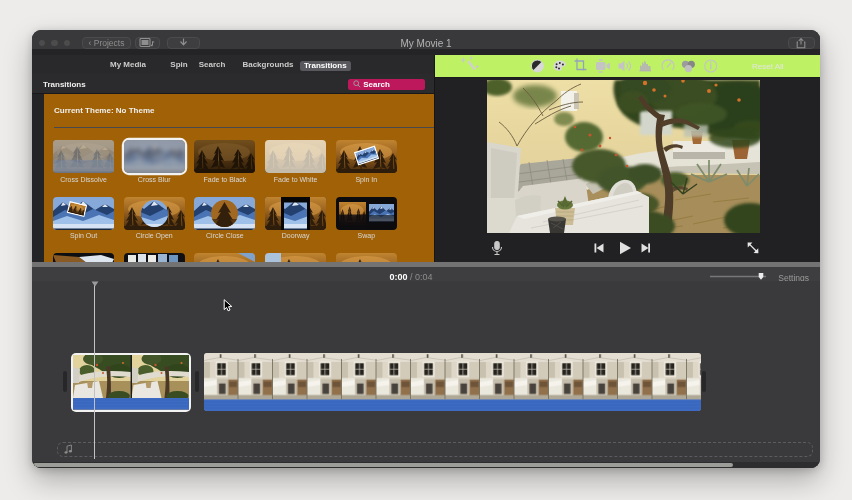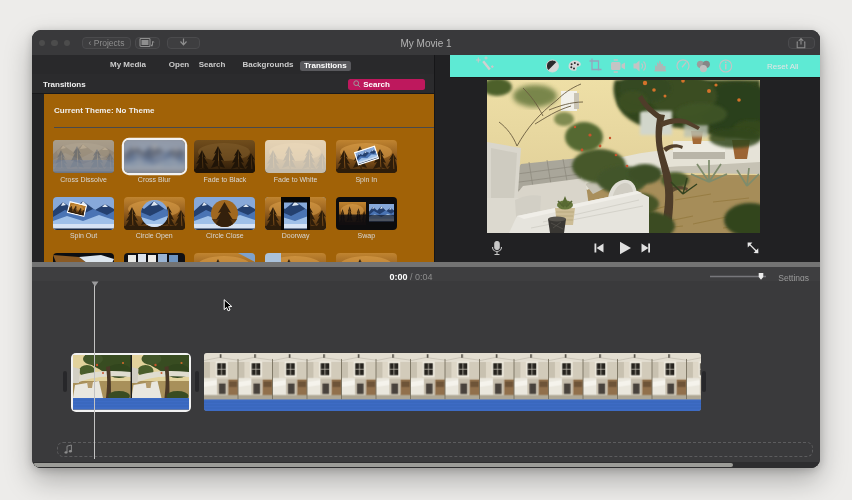--- a/index.html
+++ b/index.html
@@ -1,42 +1,42 @@
 <!DOCTYPE html>
 <html><head>
 <meta charset="utf-8">
 <style>
   * { margin:0; padding:0; box-sizing:border-box; }
   html,body { width:852px; height:500px; overflow:hidden; }
   body { background:#edecea; font-family:"Liberation Sans", sans-serif; position:relative; }
   .window { position:absolute; left:32px; top:30px; width:788px; height:438px;
             border-radius:9px; overflow:hidden; background:#242426;
             box-shadow:0 12px 28px rgba(0,0,0,0.28), 0 2px 8px rgba(0,0,0,0.18); }
-  .titlebar { position:absolute; left:0; top:0; width:788px; height:25px; background:#39393b;padding-left:39px; }
+  .titlebar { position:absolute; left:0; top:0; width:788px; height:19px; background:#39393b;padding-left:39px; }
   .tl { position:absolute; top:9.5px; width:6.5px; height:6.5px; border-radius:50%; background:#4c4c4c; }
   .tbbtn { position:absolute; top:7px; height:12px; border:1px solid #4b4b4d; border-radius:4px; background:#3e3e40; color:#8e8e8e; font-size:8.5px; line-height:10px; text-align:center; }
   .wtitle { position:absolute; top:7.5px; left:0; width:788px; text-align:center; color:#b4b4b4; font-size:10px; }
 
   
   .tabrow { position:absolute; left:0; top:25px; width:402px; height:19px; background:#29292b; }
   .tab { position:absolute; top:4.5px; color:#cccccc; font-size:8px; font-weight:bold; }
   .tabsel { position:absolute; left:268px; top:30.5px; width:50.5px; height:10px; background:#59595d; border-radius:2.5px; color:#ffffff; font-size:8px; font-weight:bold; text-align:center; line-height:10px; }
   .lhead { position:absolute; left:0; top:44px; width:402px; height:20px; background:#2b2b2d; border-bottom:1px solid #19191b; }
   .lhead .t { position:absolute; left:11px; top:5.5px; color:#efefef; font-size:8px; font-weight:bold; }
   .search { position:absolute; left:316px; top:4.5px; width:77px; height:11.5px; background:#be185d; border-radius:2.5px; color:#fff; font-size:8px; font-weight:bold; line-height:11.5px; }
   .lcontent { position:absolute; left:12px; top:64px; width:402px; height:168px; background:#a16207; overflow:hidden; }
   .ctheme { position:absolute; left:10px; top:12px; color:#f0f0f0; font-size:8px; font-weight:bold; }
   .cdivide { position:absolute; left:10px; top:32.5px; width:382px; height:1px; background:#49494b; }
   .thumb { position:absolute; width:61px; height:33px; border-radius:4px; overflow:hidden; }
   .tlabel { position:absolute; width:72px; text-align:center; color:#d8d8d8; font-size:7px; }
   .panel-div { position:absolute; left:402px; top:25px; width:1px; height:207px; background:#161618; }
 
   
   .rpanel { position:absolute; left:403px; top:25px; width:385px; height:207px; background:#212123; }
-  .rtoolbar { position:absolute; left:15px; top:0; width:385px; height:23px; background:#5eead4; border-bottom:1px solid #1a1a1c; }
+  .rtoolbar { position:absolute; left:0; top:0; width:385px; height:23px; background:#bef264; border-bottom:1px solid #1a1a1c; }
   .preview { position:absolute; left:52px; top:25px; width:273px; height:153px; overflow:hidden; background:#e9d9a2; }
 
   
   .ttoolbar { position:absolute; left:0; top:232px; width:788px; height:19px; background:#3e3e40; border-top:5px solid #737373; }
   .timetxt { position:absolute; left:0; top:5px; width:788px; text-align:center; font-size:9px; }
   .settings { position:absolute; right:10px; top:5.5px; color:#9a9a9a; font-size:8.5px; }
 
   
   .timeline { position:absolute; left:0; top:251px; width:788px; height:187px; background:#3a3a3c; }
   .clip1 { position:absolute; left:38.5px; top:72px; width:120px; height:58.5px; background:#f2f2f2; border-radius:5px; overflow:hidden; }
@@ -73,21 +73,21 @@
     <div class="tbbtn" style="left:755.5px; width:27px;">
       <svg width="10" height="11" viewBox="0 0 10 11">
           <path d="M2 4 H1.2 V9.8 H8.8 V4 H8" stroke="#8e8e8e" stroke-width="1.1" fill="none"></path>
           <path d="M5 6.5 V1 M2.8 2.8 L5 0.6 L7.2 2.8" stroke="#8e8e8e" stroke-width="1.1" fill="none"></path>
         </svg>
     </div>
   </div>
 
   <div class="tabrow">
     <div class="tab" style="left:96px; transform:translateX(-50%);">My Media</div>
-    <div class="tab" style="left:147px; transform:translateX(-50%);">Open</div>
+    <div class="tab" style="left:147px; transform:translateX(-50%);">Spin</div>
     <div class="tab" style="left:180px; transform:translateX(-50%);">Search</div>
     <div class="tab" style="left:228px; transform:translateX(-50%);margin-left:8px;">Backgrounds</div>
   </div>
   <div class="tabsel">Transitions</div>
   <div class="lhead">
     <div class="t">Transitions</div>
     <div class="search"><svg width="8" height="8" viewBox="0 0 8 8" style="vertical-align:-1px;margin-left:5px;">
           <circle cx="3.2" cy="3.2" r="2.4" fill="none" stroke="#9a9a9a" stroke-width="1"></circle>
           <path d="M5 5 L7.2 7.2" stroke="#9a9a9a" stroke-width="1"></path>
         </svg> Search</div>

